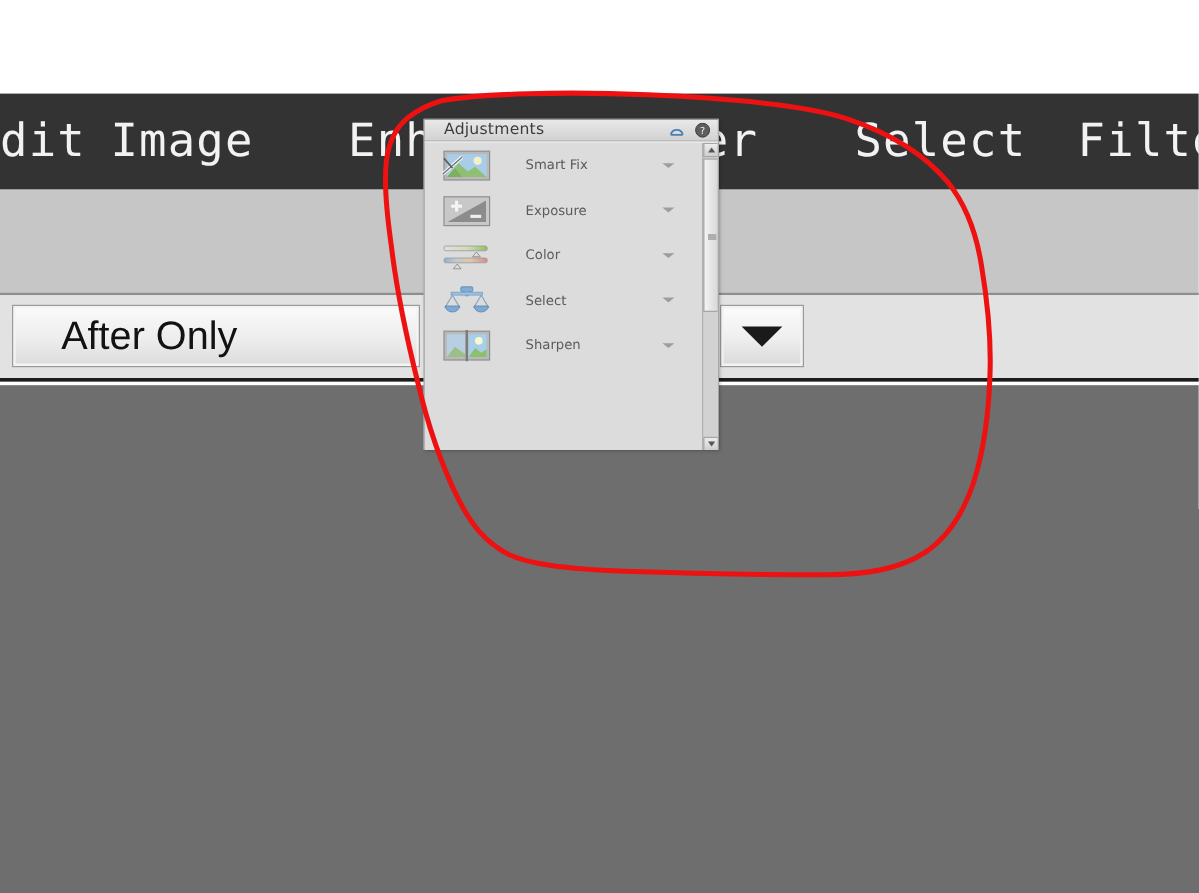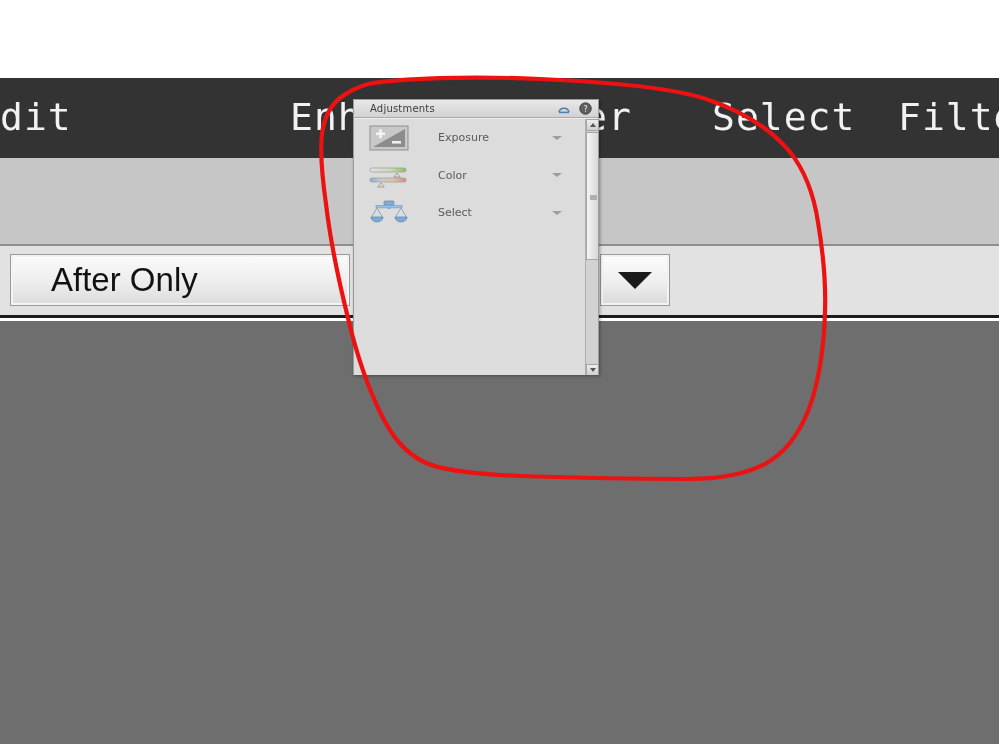--- a/index.html
+++ b/index.html
@@ -107,21 +107,21 @@
   }
   .panel-titlebar {
     position: relative;
     height: 18px;
     background: linear-gradient(to bottom, #e8e8e8 0%, #d2d2d2 100%);
     border-bottom: 1px solid #a9a9a9;
     display: flex; align-items: center;
   }
   .panel-title {
     font-family: "DejaVu Sans", sans-serif;
-    font-size: 10px;
+    font-size: 13px;
     color: #3d3d3d;
     padding-left: 16px;
     letter-spacing: 0.2px;
   }
   .panel-title-icons {
     position: absolute; right: 6px; top: 2px;
     display: flex; gap: 8px; align-items: center;
   }
   .ico-collapse svg, .ico-help svg { display: block; }
 
@@ -215,20 +215,21 @@
 </head>
 <body>
 
 <div id="screen">
 
   <div class="white-band"></div>
 
   <div class="menubar">
     <div class="menubar-inner" id="menubar-inner">
         <span class="menu-item" style="left: 0px;">dit</span>
+        <span class="menu-item" style="left: 92px;">Image</span>
         <span class="menu-item" style="left: 290px;">Enh</span>
         <span class="menu-item" style="left: 584px;">er</span>
         <span class="menu-item" style="left: 712px;">Select</span>
         <span class="menu-item" style="left: 898px;">Filter</span>
       </div>
   </div>
 
   <div class="optionsbar"></div>
 
   <div class="toolbar">
@@ -259,20 +260,36 @@
           </svg>
         </span>
       </span>
     </div>
 
     <div class="panel-body">
       <div class="rows" id="adj-rows">
           <div class="adj-row">
             <span class="adj-icon">
               <svg width="42" height="29" viewBox="0 0 42 29">
+      <rect x="2" y="3" width="38" height="24" fill="#b9b9b9" stroke="#8f8f8f"></rect>
+      <rect x="4.5" y="5.5" width="33" height="19" fill="#a8cde8"></rect>
+      <circle cx="30" cy="11" r="3.4" fill="#f3efc8"></circle>
+      <path d="M4.5 24.5 L14 13 L22 20 L28 16 L37.5 24.5 Z" fill="#8fbf72"></path>
+      <path d="M4.5 24.5 L11 17 L17 24.5 Z" fill="#7db05e"></path>
+      <line x1="1" y1="22" x2="17" y2="8" stroke="#f4f4f4" stroke-width="3"></line>
+      <line x1="1" y1="22" x2="17" y2="8" stroke="#6e6e6e" stroke-width="1"></line>
+      <line x1="2" y1="9" x2="9" y2="17" stroke="#5c5c5c" stroke-width="1.4"></line>
+    </svg>
+            </span>
+            <span class="adj-label">Smart Fix</span>
+            <span class="adj-chevron"></span>
+          </div>
+          <div class="adj-row">
+            <span class="adj-icon">
+              <svg width="42" height="29" viewBox="0 0 42 29">
       <rect x="2" y="3" width="38" height="24" fill="#c8c8c8" stroke="#8f8f8f"></rect>
       <path d="M5 24 L37 6 L37 24 Z" fill="#8c8c8c"></path>
       <rect x="8" y="9.5" width="9" height="2.6" fill="#f5f5f5"></rect>
       <rect x="11.2" y="6.3" width="2.6" height="9" fill="#f5f5f5"></rect>
       <rect x="24" y="18" width="9" height="2.6" fill="#efefef"></rect>
     </svg>
             </span>
             <span class="adj-label">Exposure</span>
             <span class="adj-chevron"></span>
           </div>
@@ -309,20 +326,35 @@
       <rect x="8" y="7.5" width="26" height="2.4" fill="#9cc3e4" stroke="#6f97bd" stroke-width="0.6"></rect>
       <path d="M9 10 L3 20 L15 20 Z" fill="none" stroke="#8aa8c2" stroke-width="1"></path>
       <path d="M33 10 L27 20 L39 20 Z" fill="none" stroke="#8aa8c2" stroke-width="1"></path>
       <path d="M3 19 a6 5 0 0 0 12 0 Z" fill="#7fa9d4" stroke="#5d86ad" stroke-width="0.7"></path>
       <path d="M27 19 a6 5 0 0 0 12 0 Z" fill="#7fa9d4" stroke="#5d86ad" stroke-width="0.7"></path>
     </svg>
             </span>
             <span class="adj-label">Select</span>
             <span class="adj-chevron"></span>
           </div>
+          <div class="adj-row">
+            <span class="adj-icon">
+              <svg width="42" height="29" viewBox="0 0 42 29">
+      <rect x="2" y="3" width="38" height="24" fill="#b9b9b9" stroke="#8f8f8f"></rect>
+      <rect x="4.5" y="5.5" width="15" height="19" fill="#b7cfe0"></rect>
+      <path d="M4.5 24.5 L11 16 L19.5 22 L19.5 24.5 Z" fill="#9dbf86"></path>
+      <rect x="22.5" y="5.5" width="15" height="19" fill="#a6cfea"></rect>
+      <circle cx="31" cy="11" r="3.2" fill="#fbf6d2"></circle>
+      <path d="M22.5 24.5 L28 17 L33 21 L37.5 18 L37.5 24.5 Z" fill="#8cbf6e"></path>
+      <rect x="20" y="2" width="2" height="26" fill="#7b7b7b"></rect>
+    </svg>
+            </span>
+            <span class="adj-label">Sharpen</span>
+            <span class="adj-chevron"></span>
+          </div>
         </div>
 
       <div class="panel-scroll">
         <div class="sb-btn top">
             <span class="sb-up"></span>
           </div>
         <div class="sb-thumb">
             <span class="sb-grip"></span>
           </div>
         <div class="sb-btn bot">

